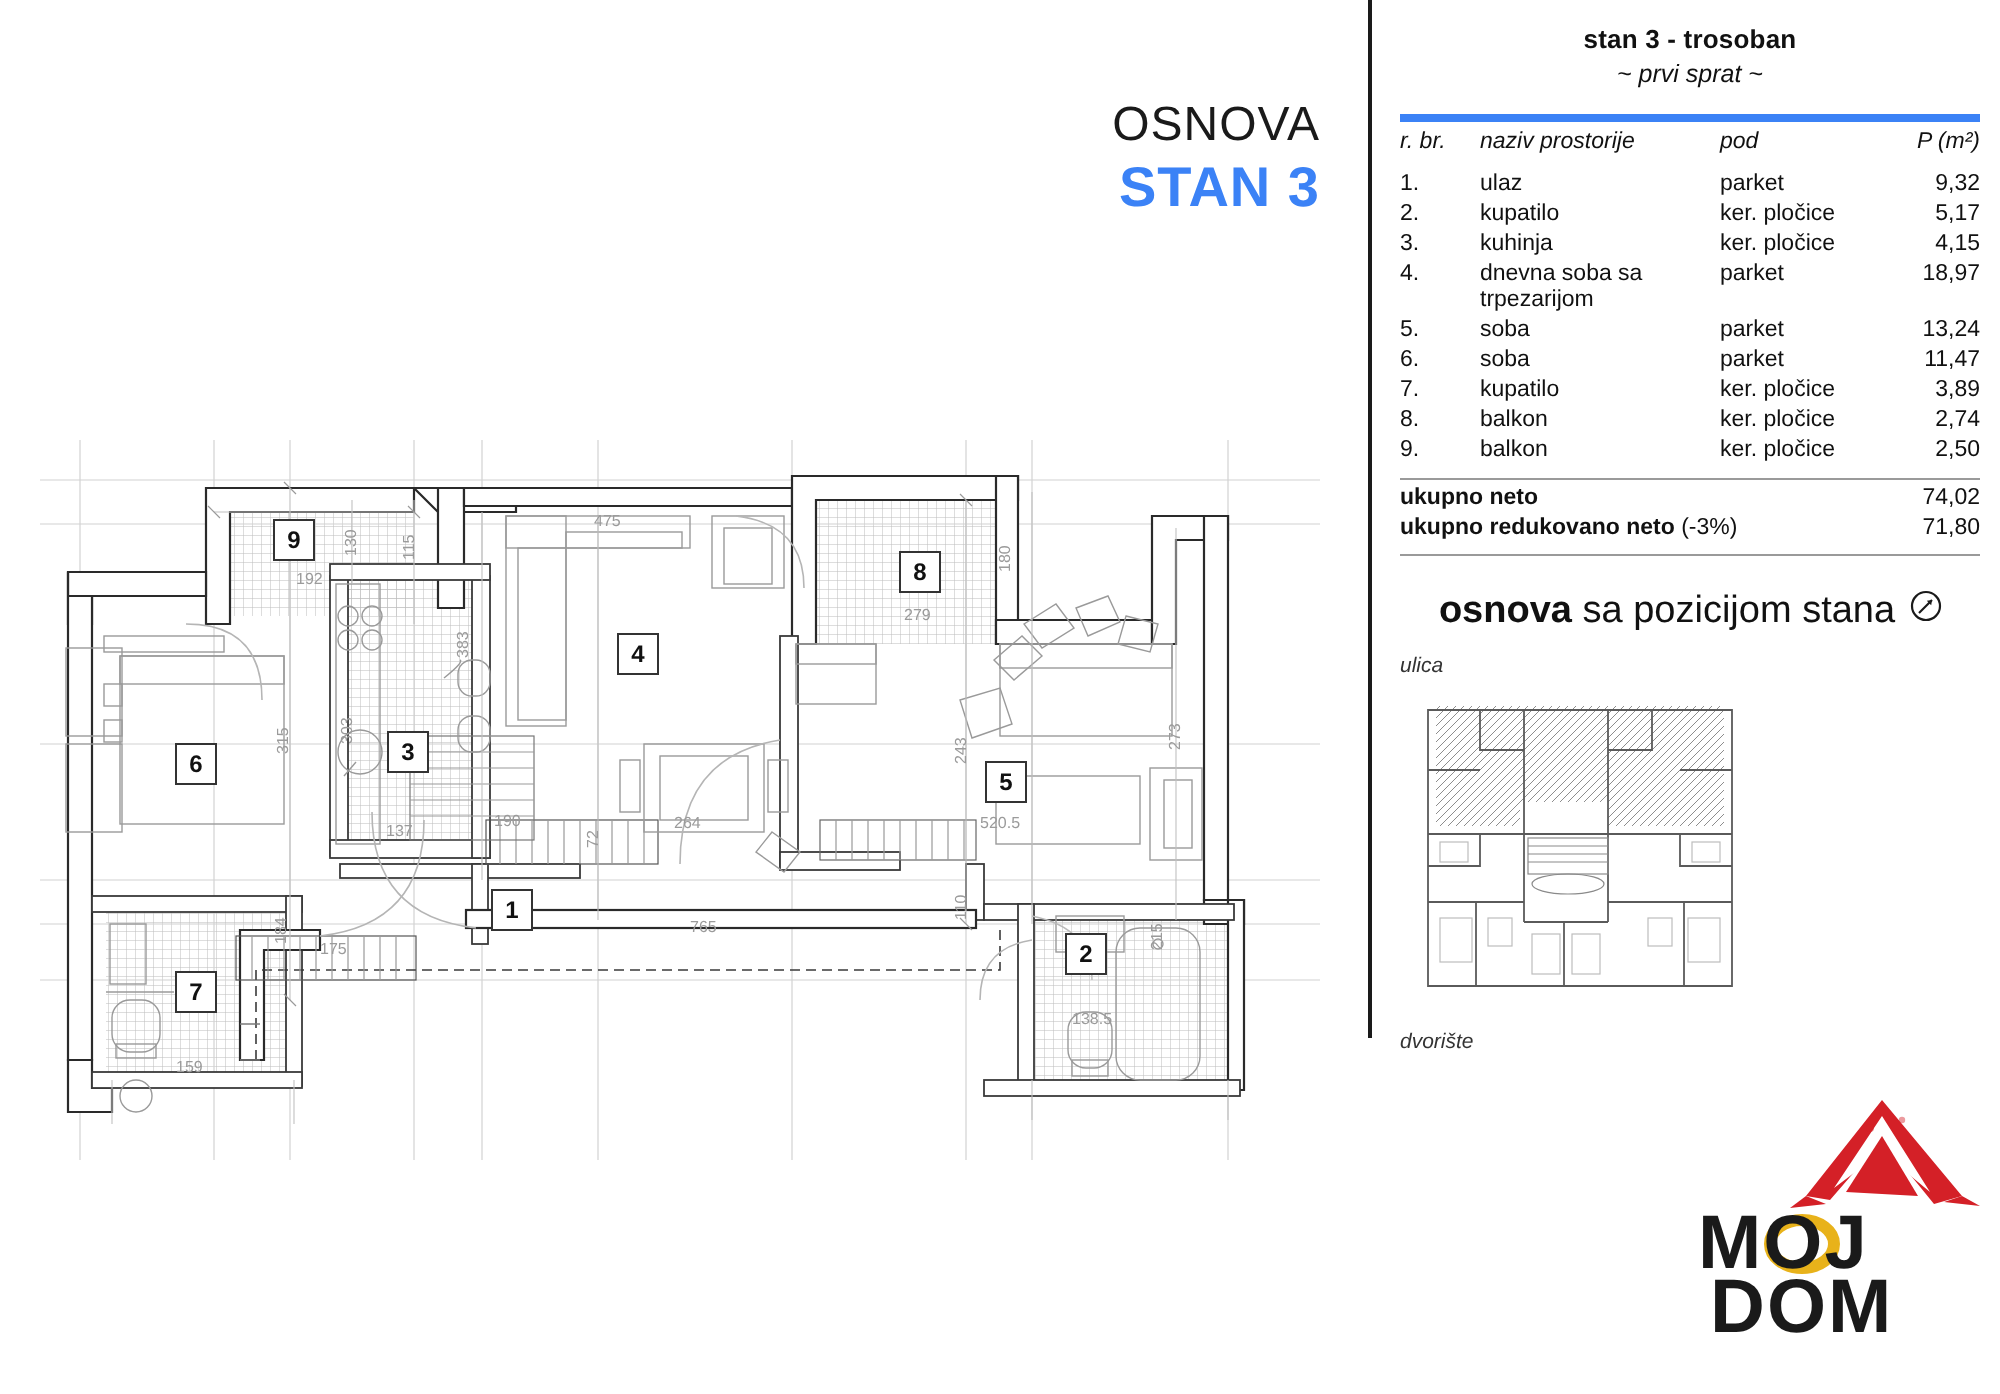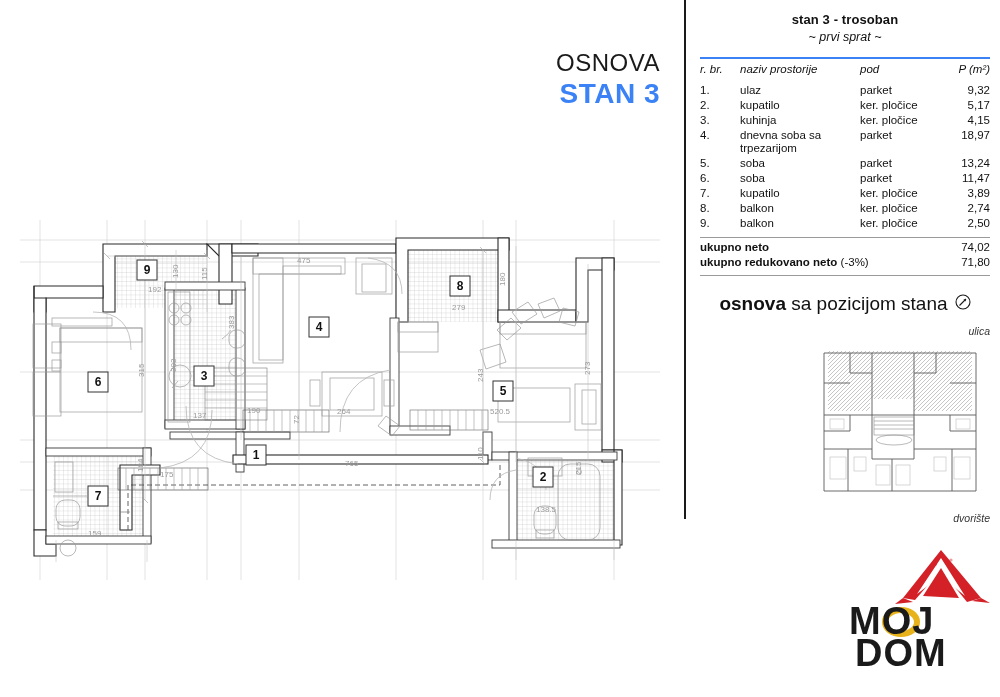--- a/index.html
+++ b/index.html
@@ -30,21 +30,21 @@
   
   .rpanel{position:absolute;left:700px;top:0;width:290px;}
   .r-head{text-align:center;padding-top:12px;}
   .r-head .h1{font-size:13px;font-weight:bold;letter-spacing:.1px;}
   .r-head .h2{font-size:12.5px;font-style:italic;margin-top:3px;}
 
   .tbl{width:100%;border-collapse:collapse;margin-top:13px;}
   .tbl thead th{
     font-size:11.5px;font-style:italic;font-weight:normal;
     text-align:left;padding:4px 0 7px 0;
-    border-top:2px solid #3b82f6;
+    border-top:4px solid #3b82f6;
   }
   .tbl tbody td{font-size:11.5px;padding:1.5px 0;vertical-align:top;}
   .c-no{width:40px;}
   .c-name{width:120px;}
   .c-floor{width:82px;}
   .c-area{text-align:right;}
   .tbl thead th.c-area{text-align:right;}
   .tbl tbody tr.cont td{padding-top:0;}
 
   .totals{
@@ -57,21 +57,21 @@
     height:1px;background:#9a9a9a;margin-top:7px;width:100%;
   }
 
   .pos-head{
     margin-top:17px;text-align:center;font-size:19px;
     display:flex;align-items:center;justify-content:center;gap:7px;
   }
   .pos-head b{font-weight:bold;}
   .north{display:inline-block;}
 
-  .mini-wrap{position:relative;margin-top:10px;text-align:right;}
+  .mini-wrap{position:relative;margin-top:10px;text-align:left;}
   .lbl-ulica{font-size:10.5px;font-style:italic;color:#333;}
   .lbl-dvoriste{font-size:10.5px;font-style:italic;color:#333;margin-top:4px;}
 
   
   .logo{position:absolute;left:845px;top:542px;width:150px;height:130px;}
 
   
   .plan{position:absolute;left:0px;top:200px;width:680px;height:400px;}
 </style>
 </head>

